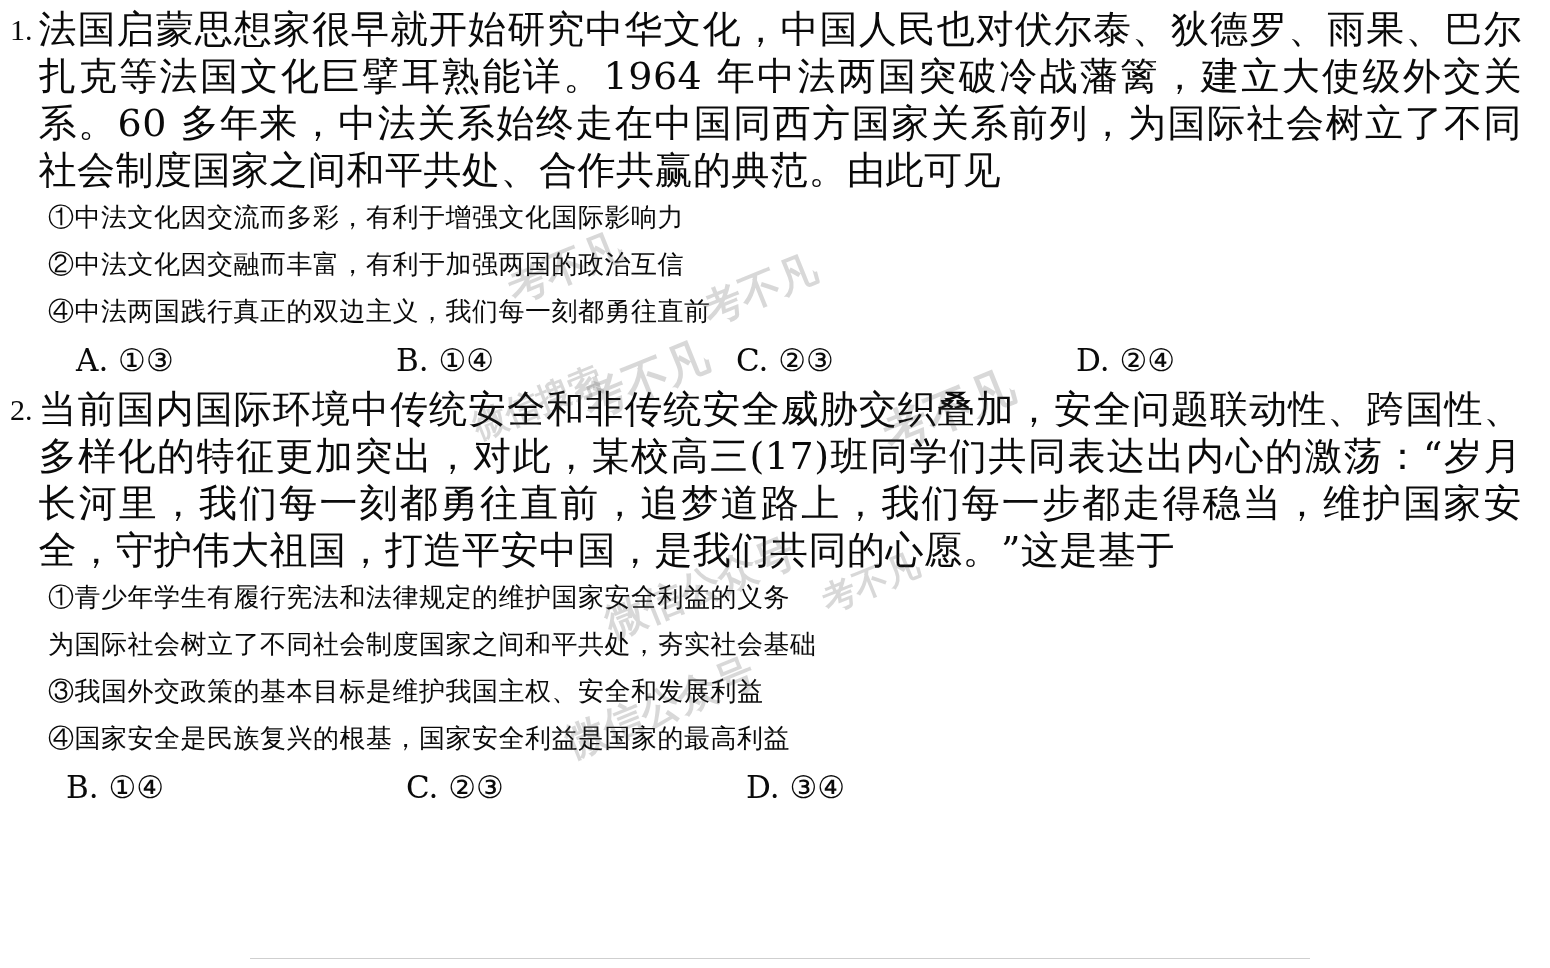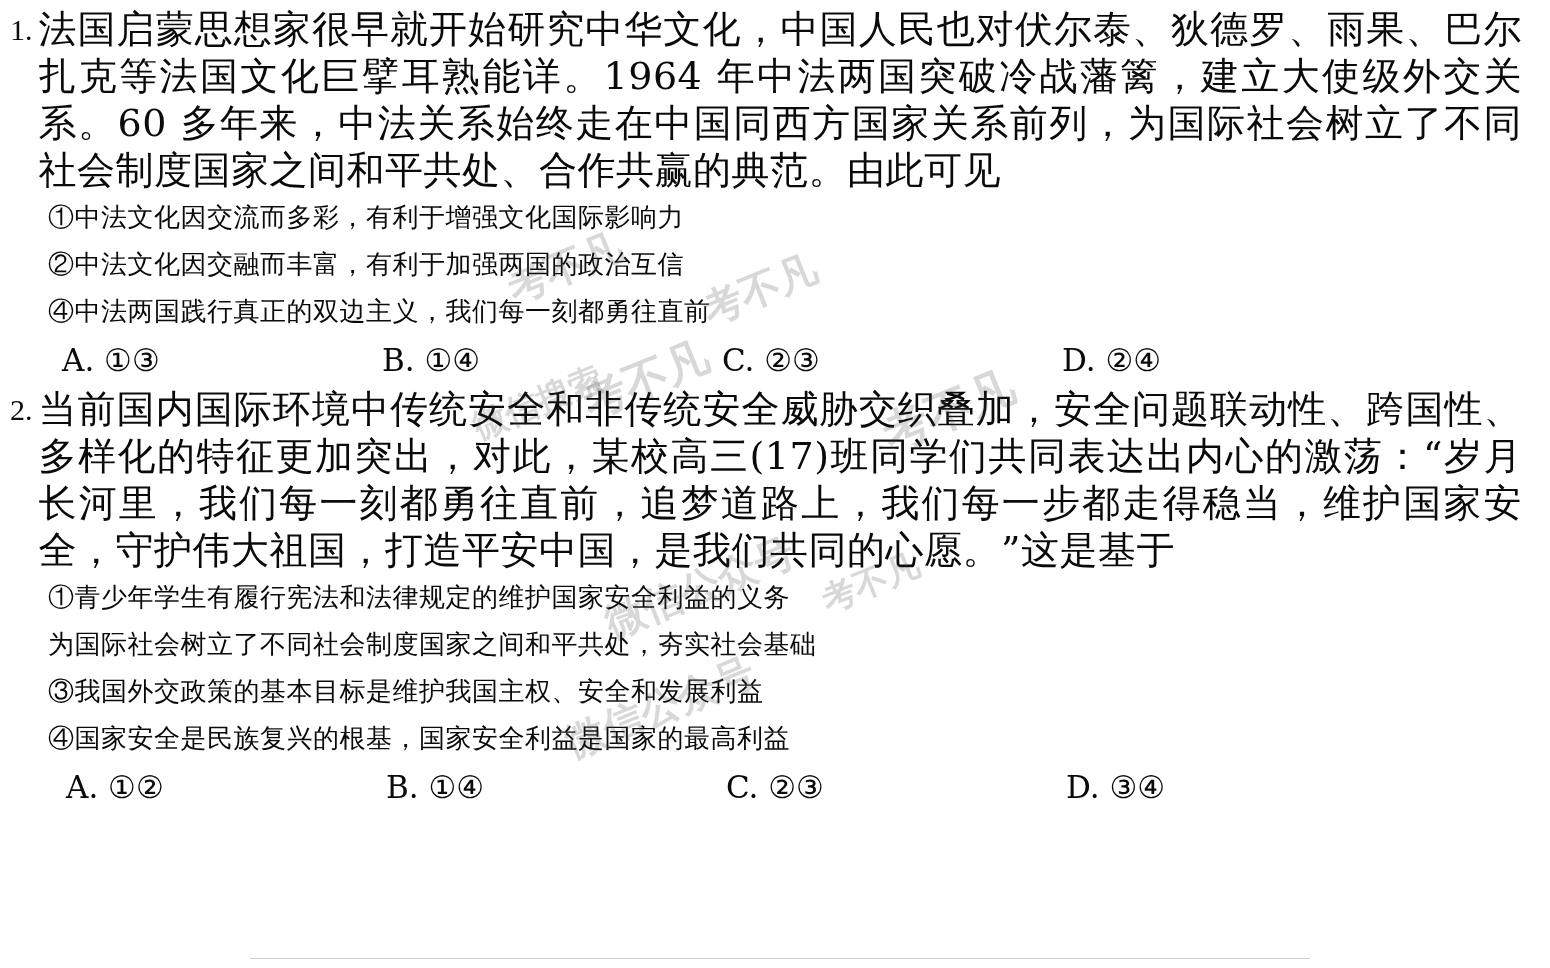--- a/index.html
+++ b/index.html
@@ -67,21 +67,21 @@
     padding-left: 52px;
     margin-top: 2px;
   }
   .choice {
     font-size: 31px;
     line-height: 47px;
     white-space: nowrap;
     font-family: "DejaVu Serif", "Liberation Serif", serif;
     font-weight: 500;
   }
-  .choice.c1 { width: 320px; }
+  .choice.c1 { width: 320px; margin-left: 14px; }
   .choice.c2 { width: 340px; }
   .choice.c3 { width: 340px; }
   .choice.c4 { width: auto; }
 
   .q2 .choices { padding-left: 56px; }
   .q2 .choice.c1 { width: 320px; }
   .q2 .choice.c2 { width: 340px; }
   .q2 .choice.c3 { width: 340px; }
 
   
@@ -142,21 +142,20 @@
         <div class="stem">当前国内国际环境中传统安全和非传统安全威胁交织叠加，安全问题联动性、跨国性、多样化的特征更加突出，对此，某校高三(17)班同学们共同表达出内心的激荡：“岁月长河里，我们每一刻都勇往直前，追梦道路上，我们每一步都走得稳当，维护国家安全，守护伟大祖国，打造平安中国，是我们共同的心愿。”这是基于</div>
       </div>
     </div>
     <div class="options-list">
       <div class="opt-line">①青少年学生有履行宪法和法律规定的维护国家安全利益的义务</div>
       <div class="opt-line">为国际社会树立了不同社会制度国家之间和平共处，夯实社会基础</div>
       <div class="opt-line">③我国外交政策的基本目标是维护我国主权、安全和发展利益</div>
       <div class="opt-line">④国家安全是民族复兴的根基，国家安全利益是国家的最高利益</div>
     </div>
     <div class="choices">
-      <div class="choice c1">A. ①②</div>
       <div class="choice c2">B. ①④</div>
       <div class="choice c3">C. ②③</div>
       <div class="choice c4">D. ③④</div>
     </div>
   </div>
 
   <div class="wm wm-1">考不凡</div>
   <div class="wm wm-2">考不凡</div>
   <div class="wm wm-3">微信搜索</div>
   <div class="wm wm-4">考不凡</div>

